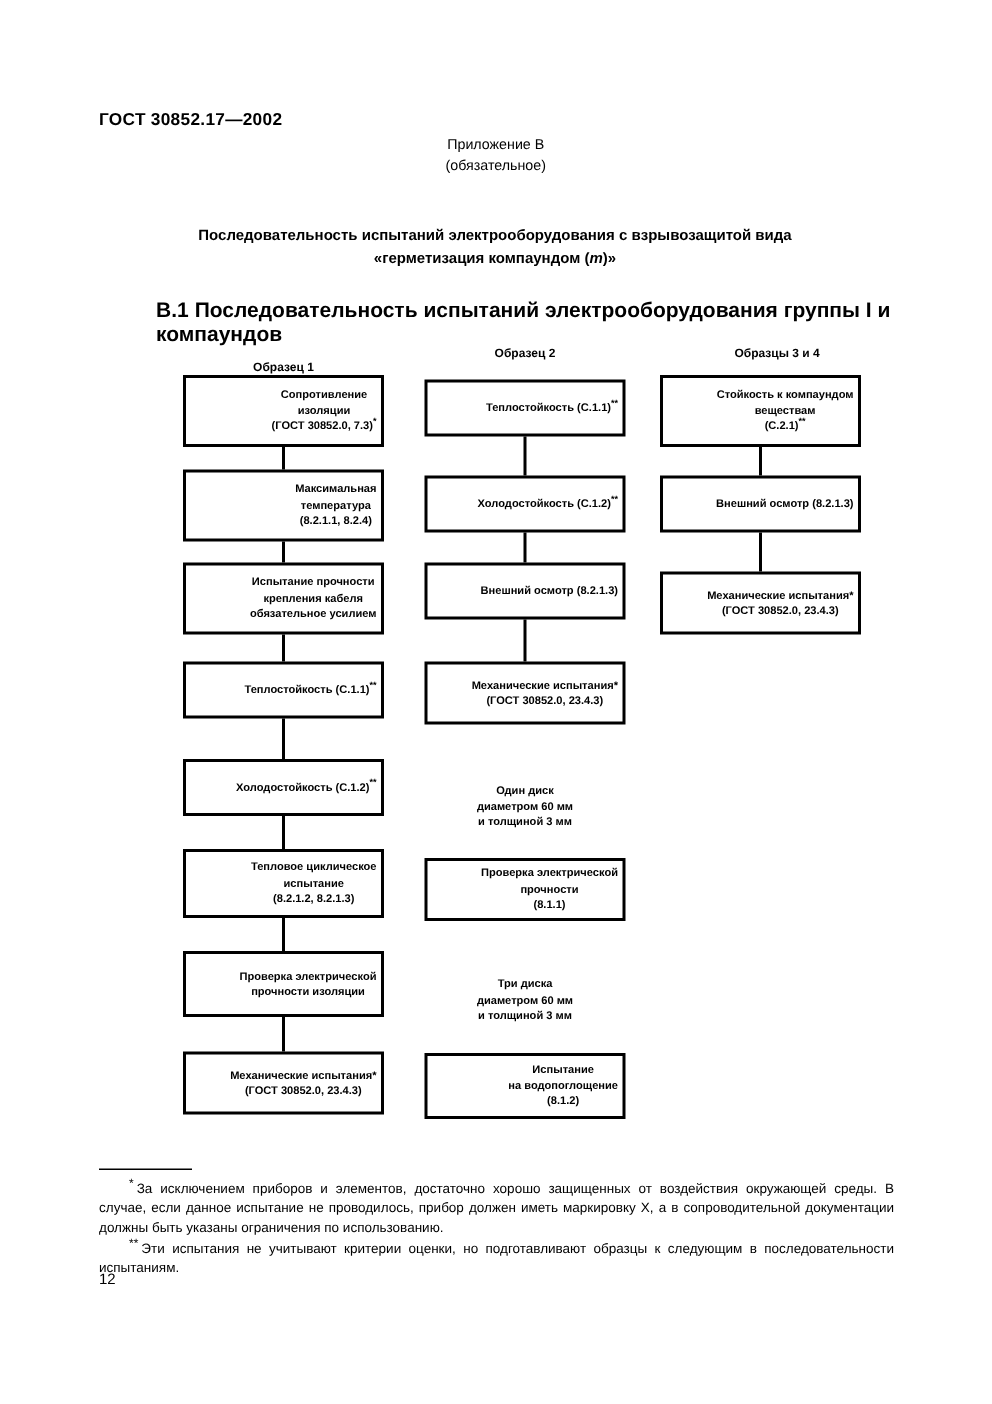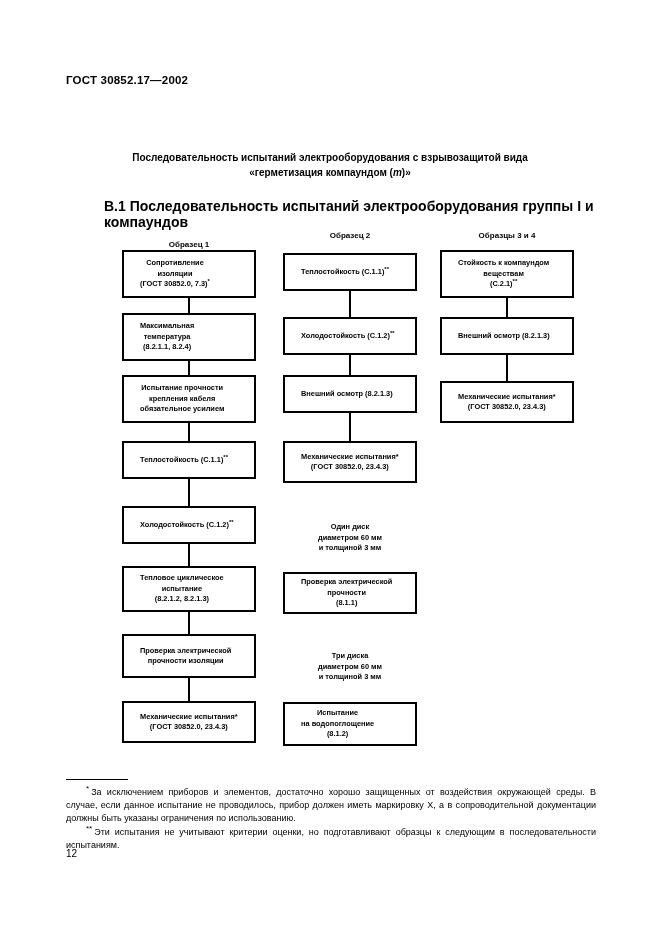--- a/index.html
+++ b/index.html
@@ -75,26 +75,26 @@
     width: 134px;
   }
 
   
   .fbox {
     position: absolute;
     border: 2.2px solid #000;
     box-sizing: border-box;
     display: flex;
     align-items: center;
-    justify-content: flex-start;
+    justify-content: flex-end;
     text-align: center;
     font-size: 7.4px;
     font-weight: bold;
     line-height: 10.5px;
-    padding: 2px 16px;
+    padding: 2px 3px;
     background: #fff;
   }
   .fbox sup {
     font-size: 6px;
     vertical-align: super;
     line-height: 0;
   }
 
   
   .conn {
@@ -150,20 +150,24 @@
     font-size: 10px;
   }
 </style>
 </head>
 <body>
 
 <div class="page">
 
   <div class="doc-header">ГОСТ 30852.17—2002</div>
 
+  <div class="annex-caption">
+    <div>Приложение В</div>
+    <div>(обязательное)</div>
+  </div>
 
   <div class="main-title">
     <span>Последовательность испытаний электрооборудования с взрывозащитой вида</span><br>
     <span>«герметизация компаундом (</span><span class="it">m</span><span>)»</span>
   </div>
 
   <div class="section-heading">
     <span class="num">В.1</span><span>Последовательность испытаний электрооборудования группы I и компаундов</span>
   </div>
 
@@ -217,21 +221,21 @@
         <div><span>Проверка электрической</span><br><span>прочности</span><br><span>(8.1.1)</span></div>
       </div>
       <div class="fbox" style="left: 283px; top: 702px; width: 134px; height: 44px;">
         <div><span>Испытание</span><br><span>на водопоглощение</span><br><span>(8.1.2)</span></div>
       </div>
       <div class="conn" style="left: 348.8px; top: 291px; height: 26px;"></div>
       <div class="conn" style="left: 348.8px; top: 355px; height: 20px;"></div>
       <div class="conn" style="left: 348.8px; top: 413px; height: 28px;"></div>
       <div class="coltext" style="left: 275px; top: 522px;"><span>Один диск</span><br><span>диаметром 60 мм</span><br><span>и толщиной 3 мм</span></div>
       <div class="coltext" style="left: 275px; top: 651px;"><span>Три диска</span><br><span>диаметром 60 мм</span><br><span>и толщиной 3 мм</span></div>
-      <div class="col-header" style="left: 440px; top: 231px;">Образцы 3 и 4</div>
+      <div class="col-header" style="left: 451px; top: 231px;">Образцы 3 и 4</div>
       <div class="fbox" style="left: 440px; top: 250px; width: 134px; height: 48px;">
         <div><span>Стойкость к компаундом</span><br><span>веществам</span><br><span>(С.2.1)</span><sup>**</sup></div>
       </div>
       <div class="fbox" style="left: 440px; top: 317px; width: 134px; height: 38px;">
         <div><span>Внешний осмотр (8.2.1.3)</span></div>
       </div>
       <div class="fbox" style="left: 440px; top: 381px; width: 134px; height: 42px;">
         <div><span>Механические испытания*</span><br><span>(ГОСТ 30852.0, 23.4.3)</span></div>
       </div>
       <div class="conn" style="left: 505.8px; top: 298px; height: 19px;"></div>

